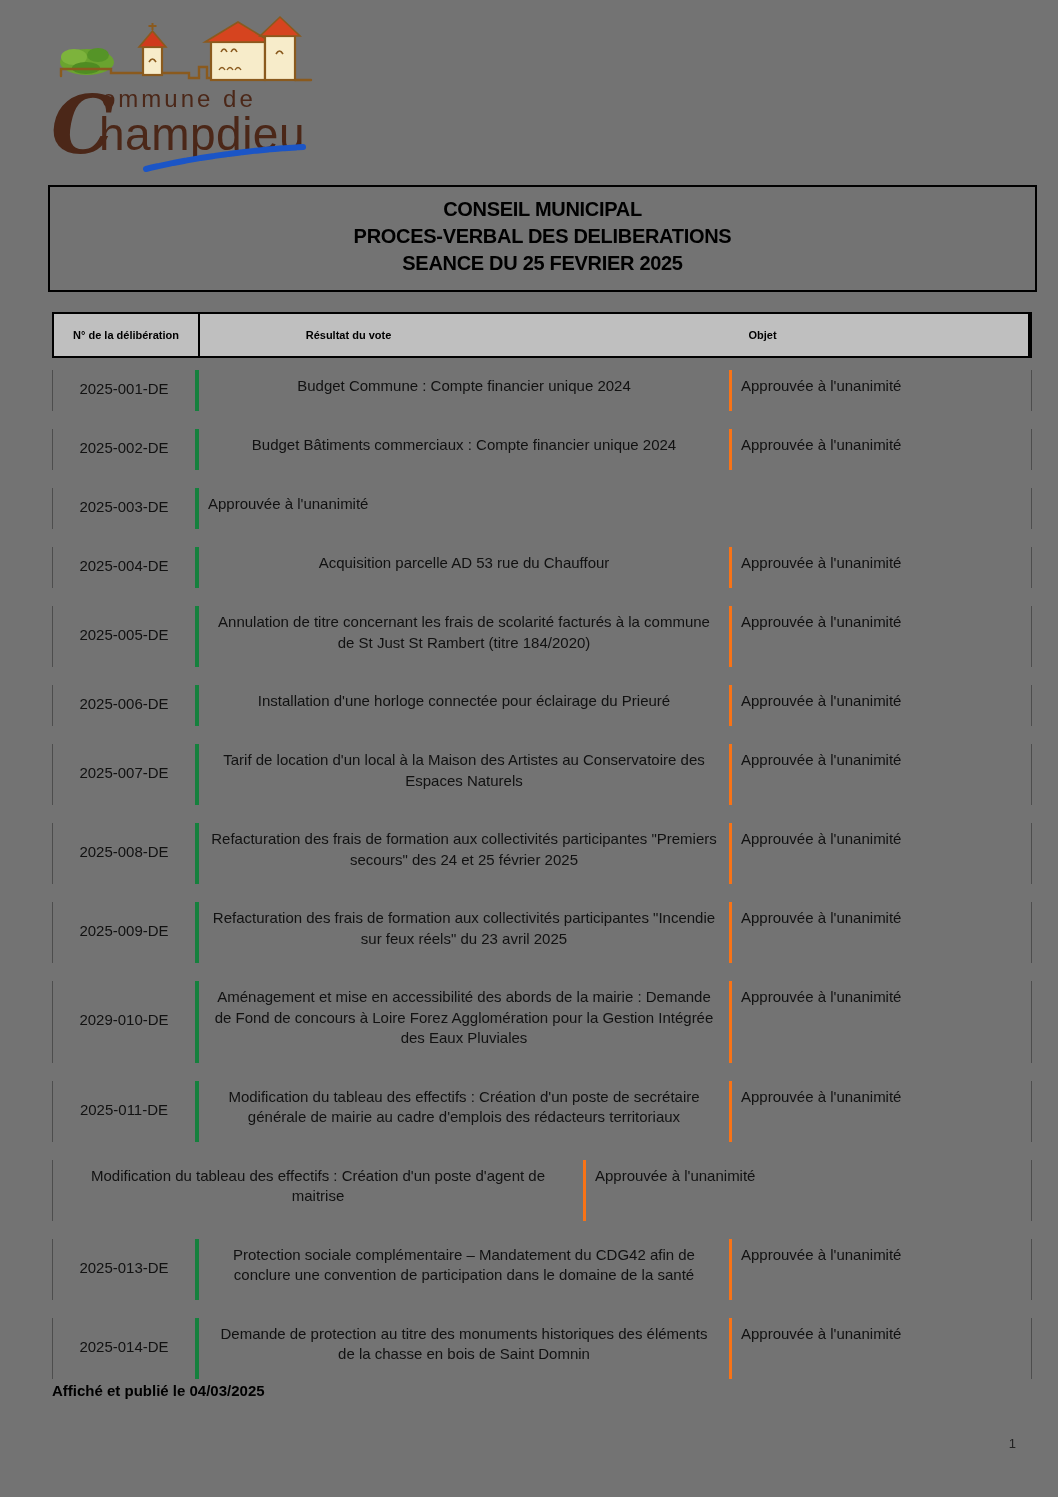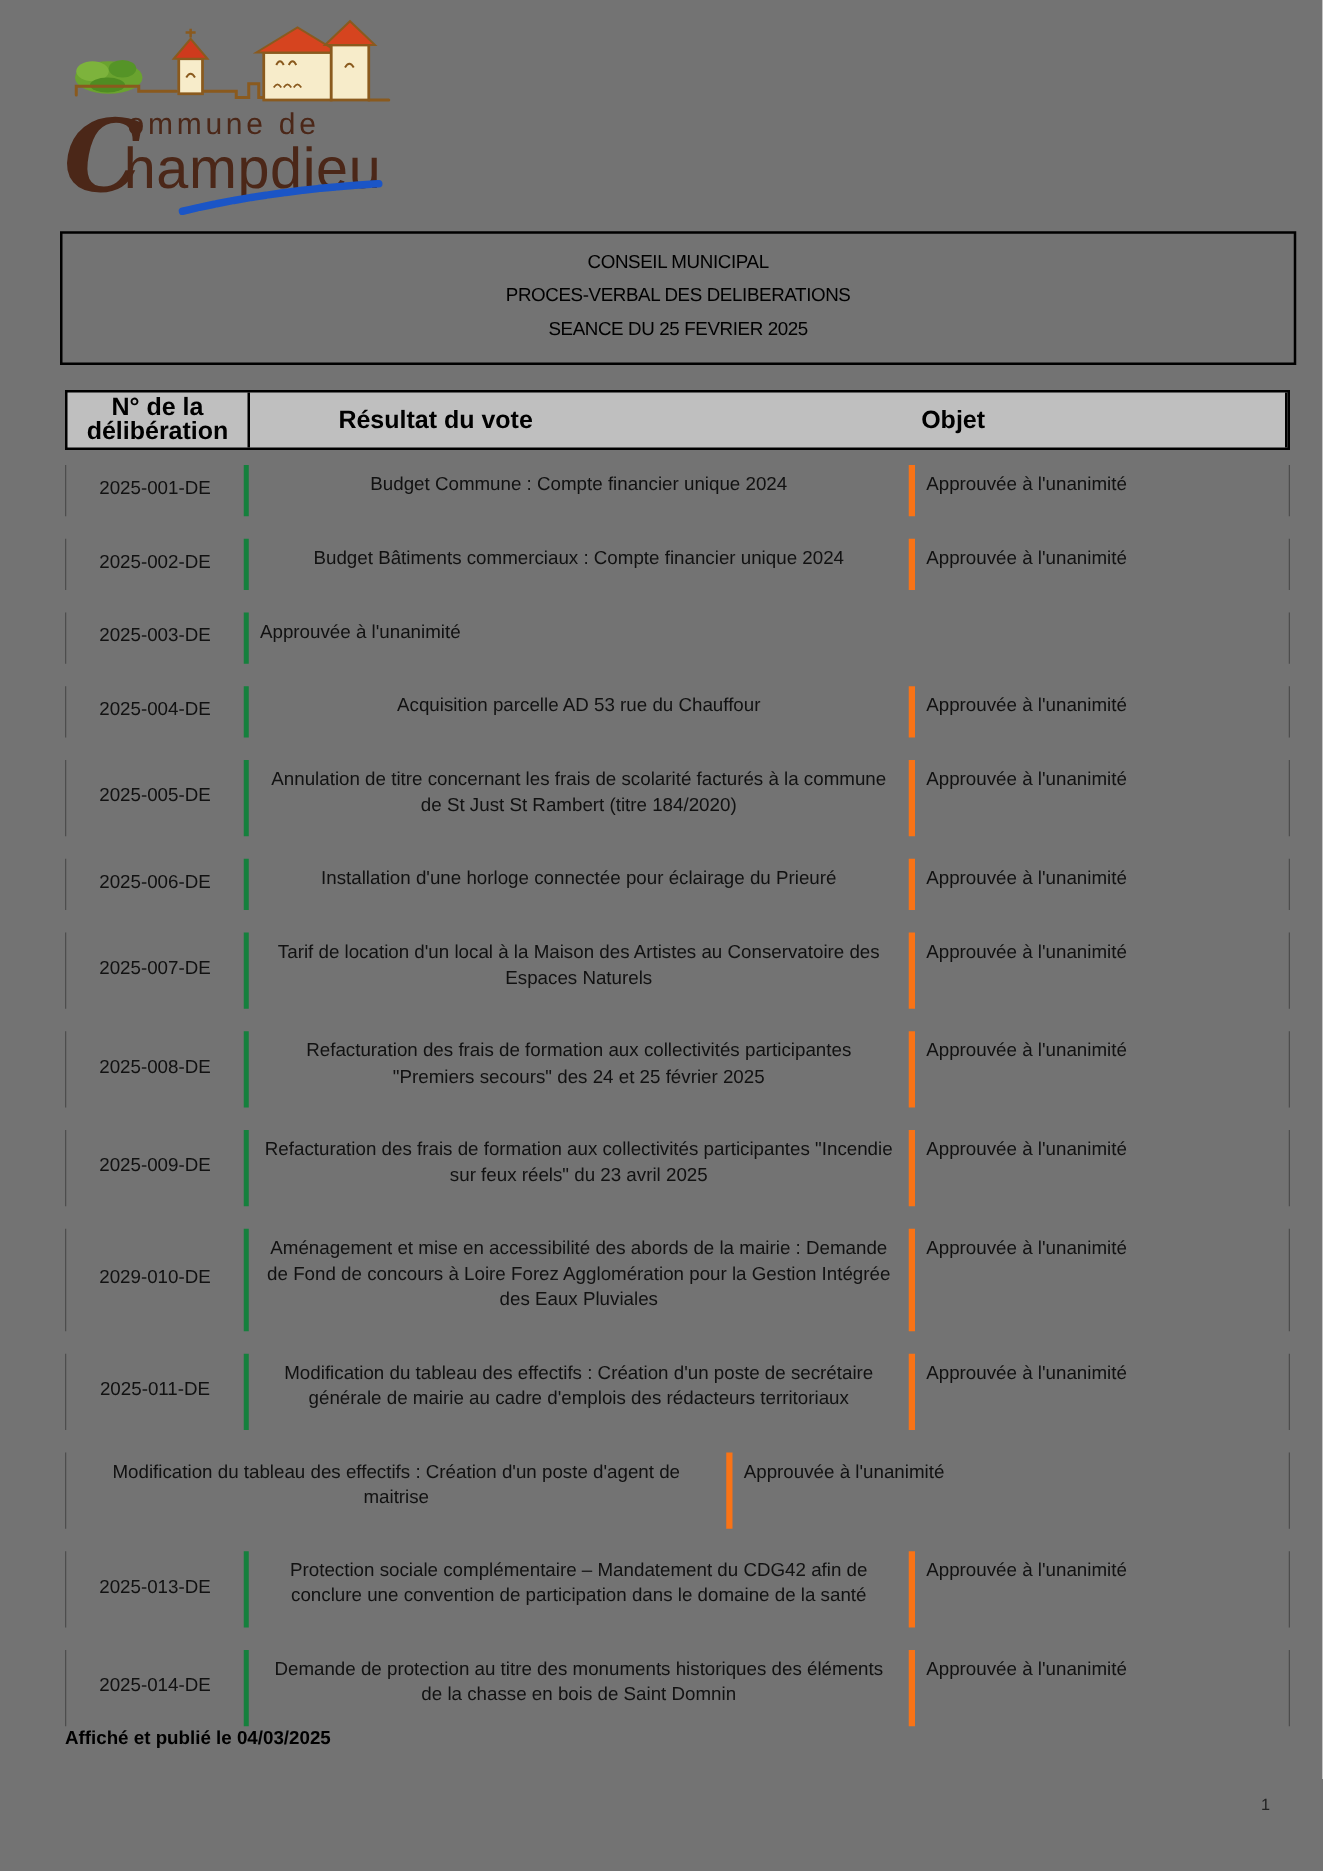--- a/index.html
+++ b/index.html
@@ -17,52 +17,52 @@
   .logo { position:absolute; left:53px; top:10px; width:265px; height:168px; }
 
   
   .title-box {
     position:absolute; left:48px; top:185px; width:989px;
     border:2px solid #000;
     padding:9px 0 13px 0;
     text-align:center;
   }
   .title-line {
-    font-weight:normal; font-size:15px; line-height:27px;
+    font-weight:bold; font-size:20px; line-height:27px;
     letter-spacing:-0.3px; color:#000;
   }
 
   
   .dtable { position:absolute; left:52px; top:312px; width:980px; }
   .thead {
     display:flex; background:#bfbfbf;
     border:2px solid #000;
     min-height:46px;
-    font-weight:bold; font-size:20px; color:#000;
+    font-weight:bold; font-size:11px; color:#000;
   }
   .thead .hc { display:flex; align-items:center; justify-content:center; text-align:center; padding:3px 14px; line-height:19px; }
   .thead .c1 { width:146px; border-right:2px solid #000; }
   .thead .c2 { width:533px; border-right:2px solid #000; }
   .thead .c3 { flex:1; }
 
   .tbody { margin-top:12px; }
   .row {
     display:flex;
     border-left:1px solid #4d4d4d; border-right:1px solid #4d4d4d;
     margin-bottom:18px;
     min-height:41px;
     font-size:15px;
   }
   .row .c1 {
     width:146px; border-right:4px solid #15803d;
     display:flex; align-items:center; justify-content:center;
     text-align:center; padding:2px 6px 6px 6px;
   }
   .row .c2 {
-    width:533px; border-right:5px solid #f97316;
+    width:533px; border-right:3px solid #f97316;
     text-align:center; padding:6px 12px 14px 12px; line-height:20.5px;
   }
   .row .c3 { flex:1; padding:6px 6px 14px 9px; line-height:20.5px; }
 
   
   .published {
     position:absolute; left:52px; top:1382px;
     font-weight:bold; font-size:15px; color:#000;
   }
   .page-num {

